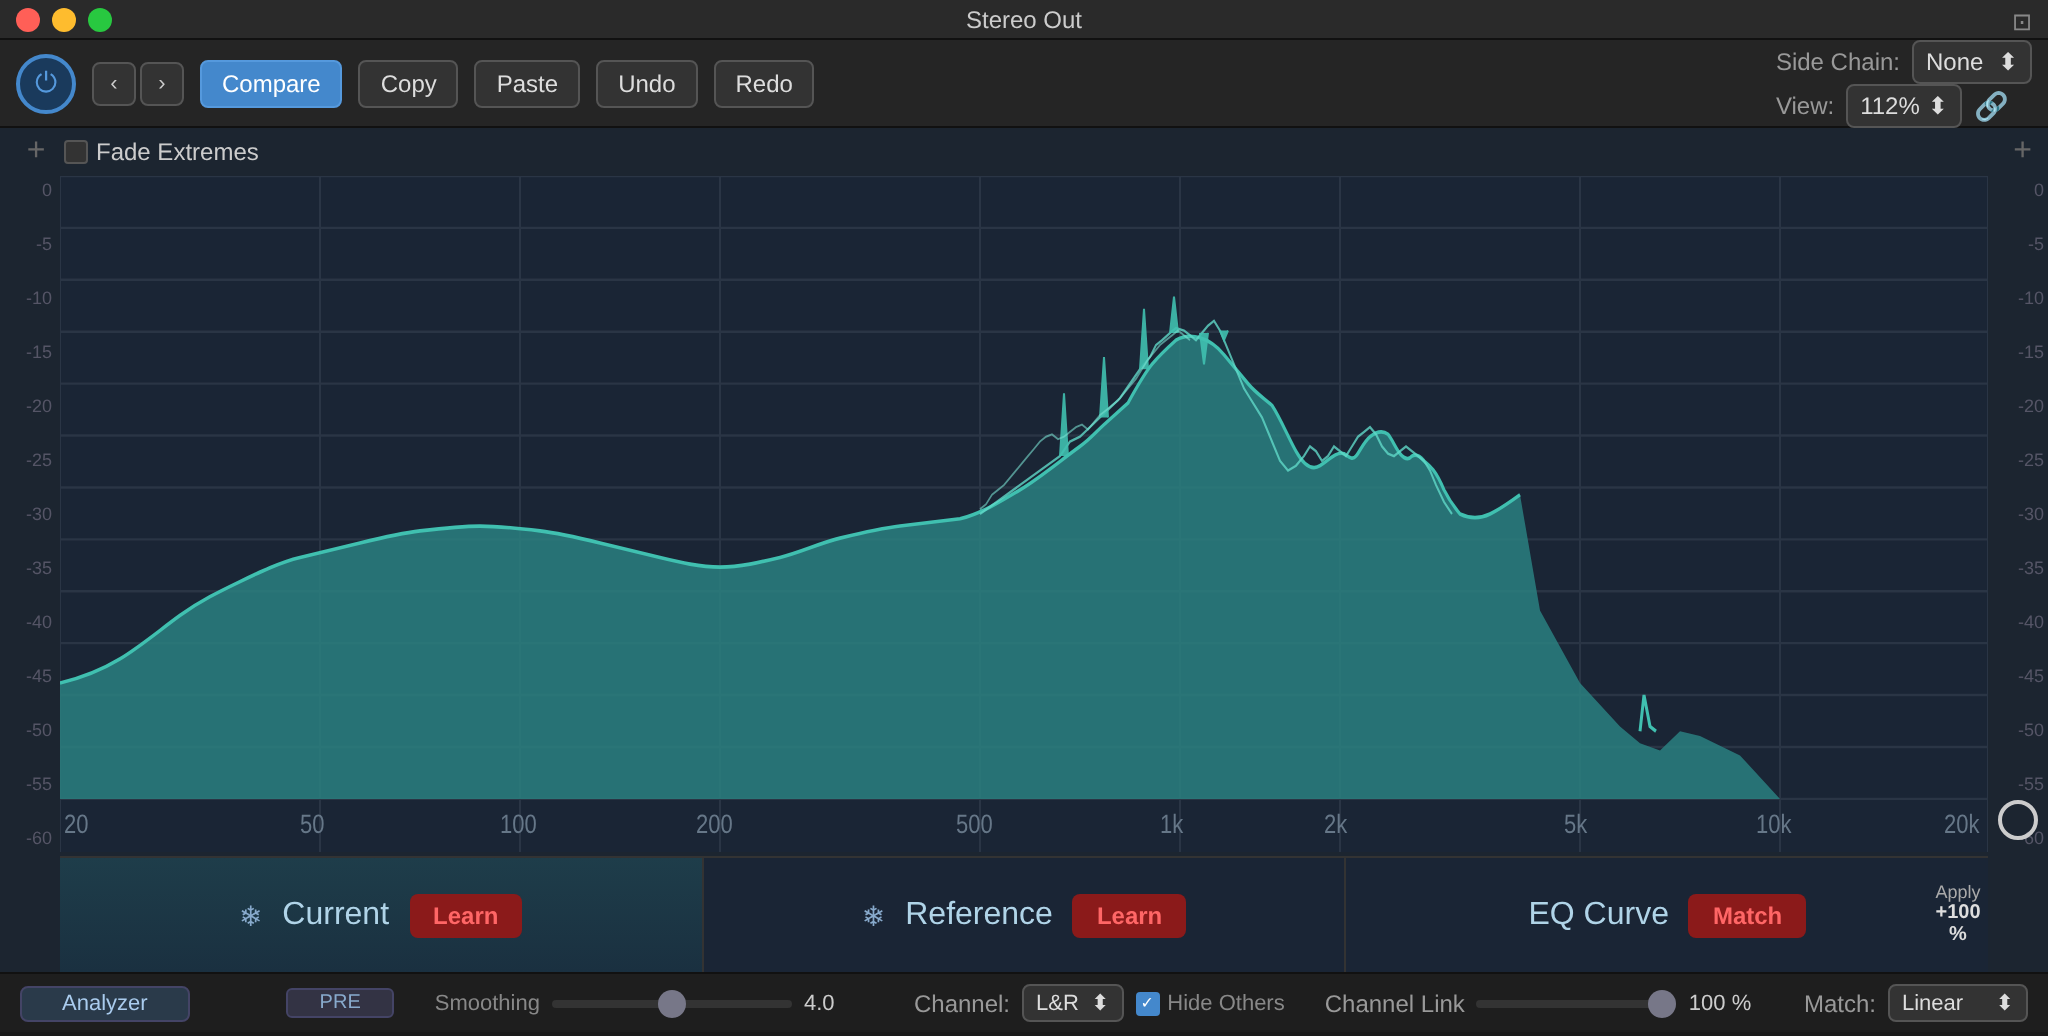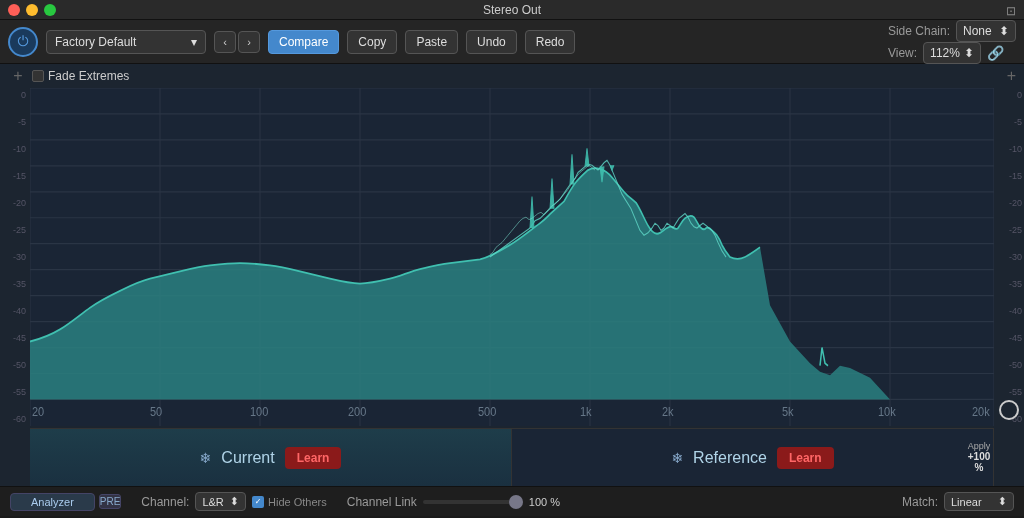--- a/index.html
+++ b/index.html
@@ -373,22 +373,23 @@
       color: #aaccee;
       padding: 2px 20px;
       font-size: 11px;
       cursor: pointer;
     }
     .pre-badge {
       background: #334;
       border: 1px solid #446;
       border-radius: 3px;
       color: #88aacc;
-      padding: 1px 0;
+      padding: 1px 16px;
       font-size: 10px;
+      margin-left: 44px;
     }
     .smoothing-group {
       display: flex;
       align-items: center;
       gap: 6px;
       flex: 1;
     }
     .smoothing-label {
       color: #888;
       font-size: 11px;
@@ -516,24 +517,20 @@
     <div class="wc-btn wc-close"></div>
     <div class="wc-btn wc-min"></div>
     <div class="wc-btn wc-max"></div>
   </div>
   <span class="title-bar-title">Stereo Out</span>
   <div class="window-icon">⊡</div>
 </div>
 
 <div class="toolbar">
   <div class="power-btn">⏻</div>
-  <div class="preset-dropdown">
-    <span>Factory Default</span>
-    <span>▾</span>
-  </div>
   <div class="nav-btns">
     <div class="nav-btn">‹</div>
     <div class="nav-btn">›</div>
   </div>
   <button class="toolbar-btn active">Compare</button>
   <button class="toolbar-btn">Copy</button>
   <button class="toolbar-btn">Paste</button>
   <button class="toolbar-btn">Undo</button>
   <button class="toolbar-btn">Redo</button>
   <div class="toolbar-right">
@@ -798,33 +795,44 @@
         <span class="section-name">Current</span>
         <button class="learn-btn">Learn</button>
       </div>
 
       <div class="section-reference" style="background: #1a2535;">
         <span class="snowflake-icon">❄</span>
         <span class="section-name">Reference</span>
         <button class="learn-btn">Learn</button>
       </div>
 
+      <div class="section-eqcurve" style="background: #1a2535;">
+        <span class="section-name">EQ Curve</span>
+        <button class="match-btn">Match</button>
+      </div>
 
       <div class="apply-section">
         <span class="apply-label">Apply</span>
         <span class="apply-value">+100 %</span>
       </div>
     </div>
   </div>
 </div>
 
 <div class="bottom-controls">
   <div class="analyzer-group">
     <button class="analyzer-btn">Analyzer</button>
     <span class="pre-badge">PRE</span>
+  </div>
+  <div class="smoothing-group">
+    <span class="smoothing-label">Smoothing</span>
+    <div class="smoothing-slider">
+      <div class="smoothing-knob"></div>
+    </div>
+    <span class="smoothing-value">4.0</span>
   </div>
   <div class="channel-group">
     <span class="label-text">Channel:</span>
     <div class="channel-dropdown">
       <span>L&amp;R</span>
       <span>⬍</span>
     </div>
     <div class="hide-others">
       <div class="check-active">✓</div>
       <span>Hide Others</span>

